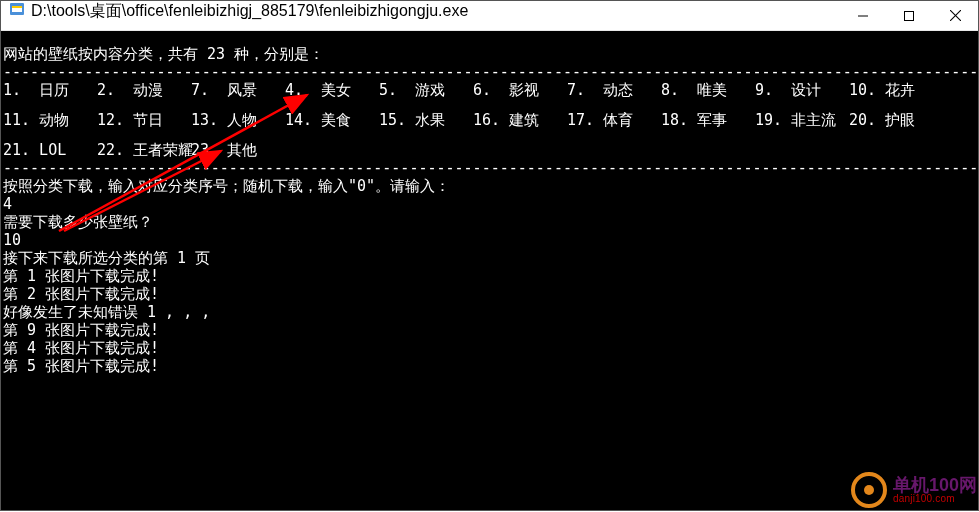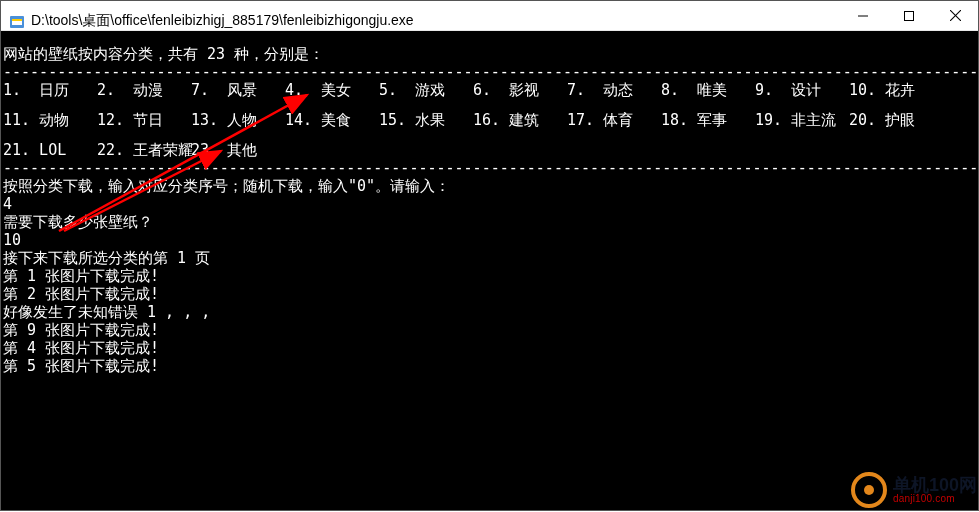--- a/index.html
+++ b/index.html
@@ -16,24 +16,24 @@
       height: 511px;
       border: 1px solid #555;
       display: flex;
       flex-direction: column;
       background: #fff;
     }
     .titlebar {
       height: 30px;
       background: #fff;
       display: flex;
-      align-items: flex-end;
+      align-items: flex-start;
       border-bottom: 1px solid #e8e8e8;
       font-family: "Segoe UI", Arial, sans-serif;
-      font-size: 14px;
+      font-size: 16px;
       color: #000;
     }
     .titlebar-icon {
       width: 16px;
       height: 16px;
       margin: 0 6px 0 8px;
       display: inline-flex;
       align-items: center;
       justify-content: center;
     }
@@ -90,21 +90,21 @@
       display:flex; align-items:center; justify-content:center;
     }
     .wm-logo::after {
       content:"";
       width: 10px; height: 10px;
       background:#f7931e;
       border-radius:50%;
       position:absolute;
     }
     .wm-text { display:flex; flex-direction:column; line-height:1; }
-    .wm-text .cn { font-family: "Microsoft YaHei", sans-serif; font-size:18px; color:#0f172a; font-weight:600; }
+    .wm-text .cn { font-family: "Microsoft YaHei", sans-serif; font-size:18px; color:#701a75; font-weight:600; }
     .wm-text .en { font-family: Arial, sans-serif; font-size:10px; color:#d40000; letter-spacing:0.2px; }
   </style>
 </head>
 <body>
 
 <div class="window">
   <div class="titlebar">
     <span class="titlebar-icon">
       <svg width="16" height="16" viewBox="0 0 16 16">
         <rect x="1" y="2" width="14" height="12" rx="1" fill="#4a90d9"></rect>

